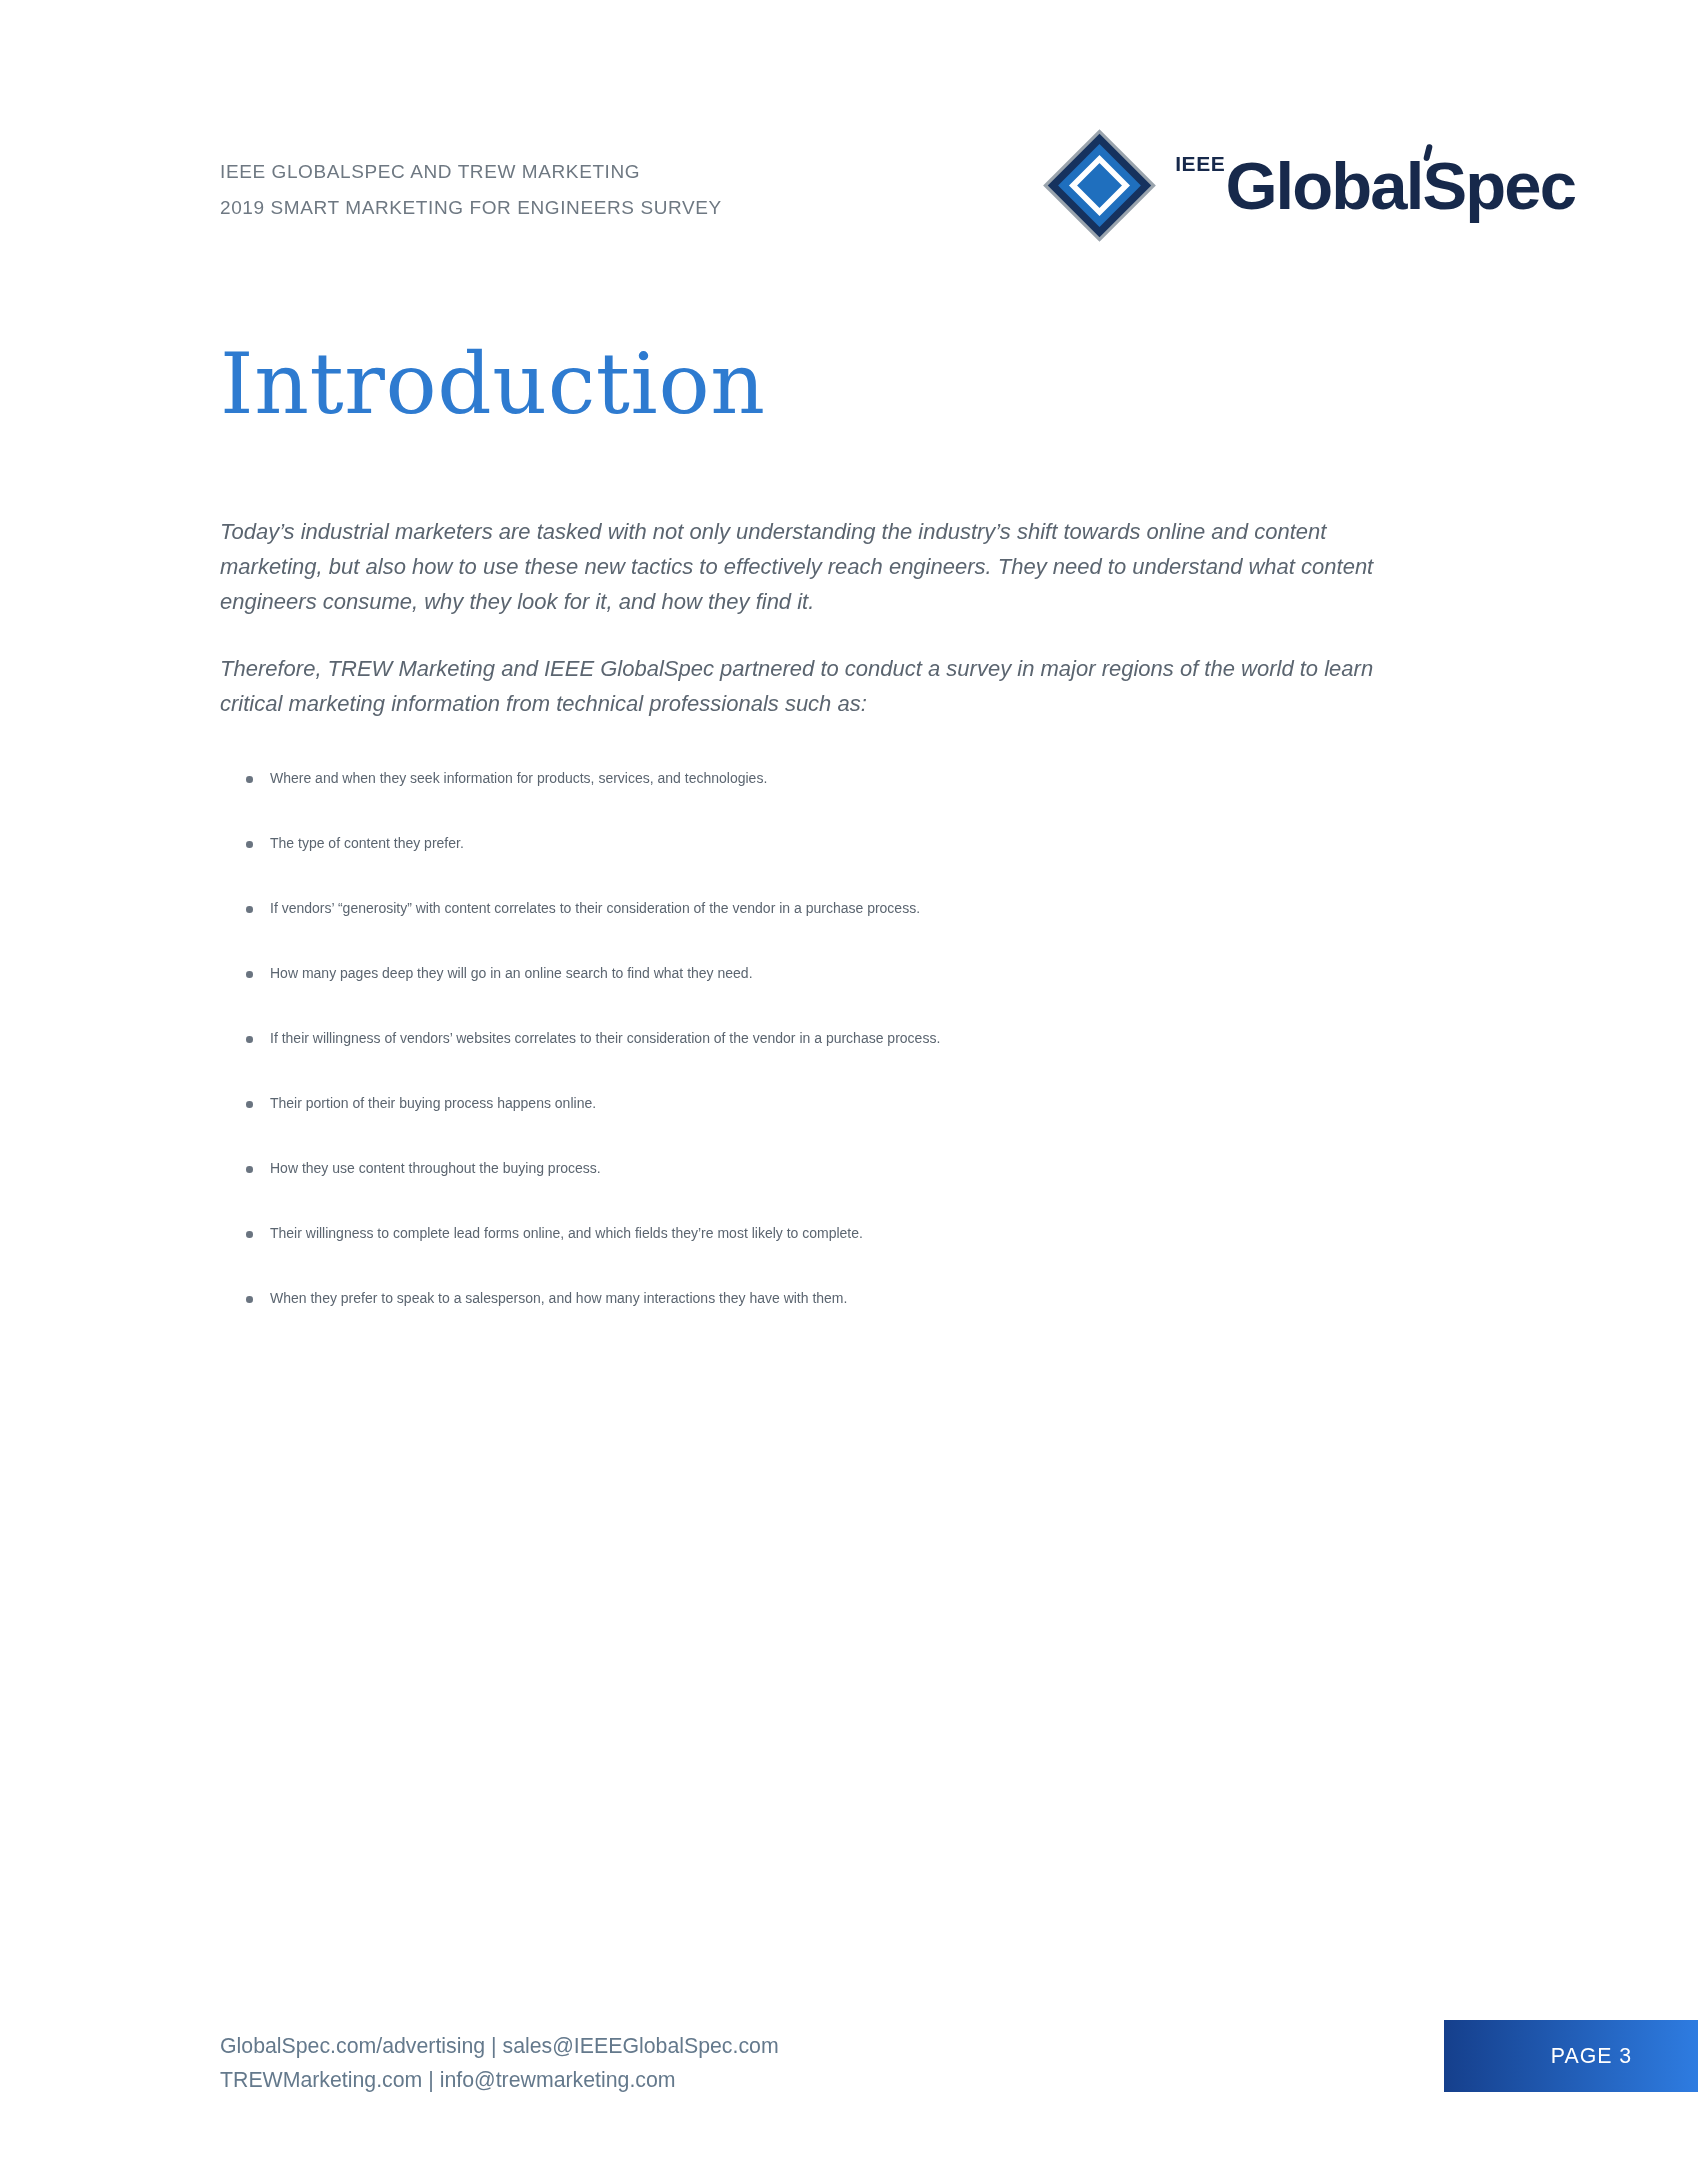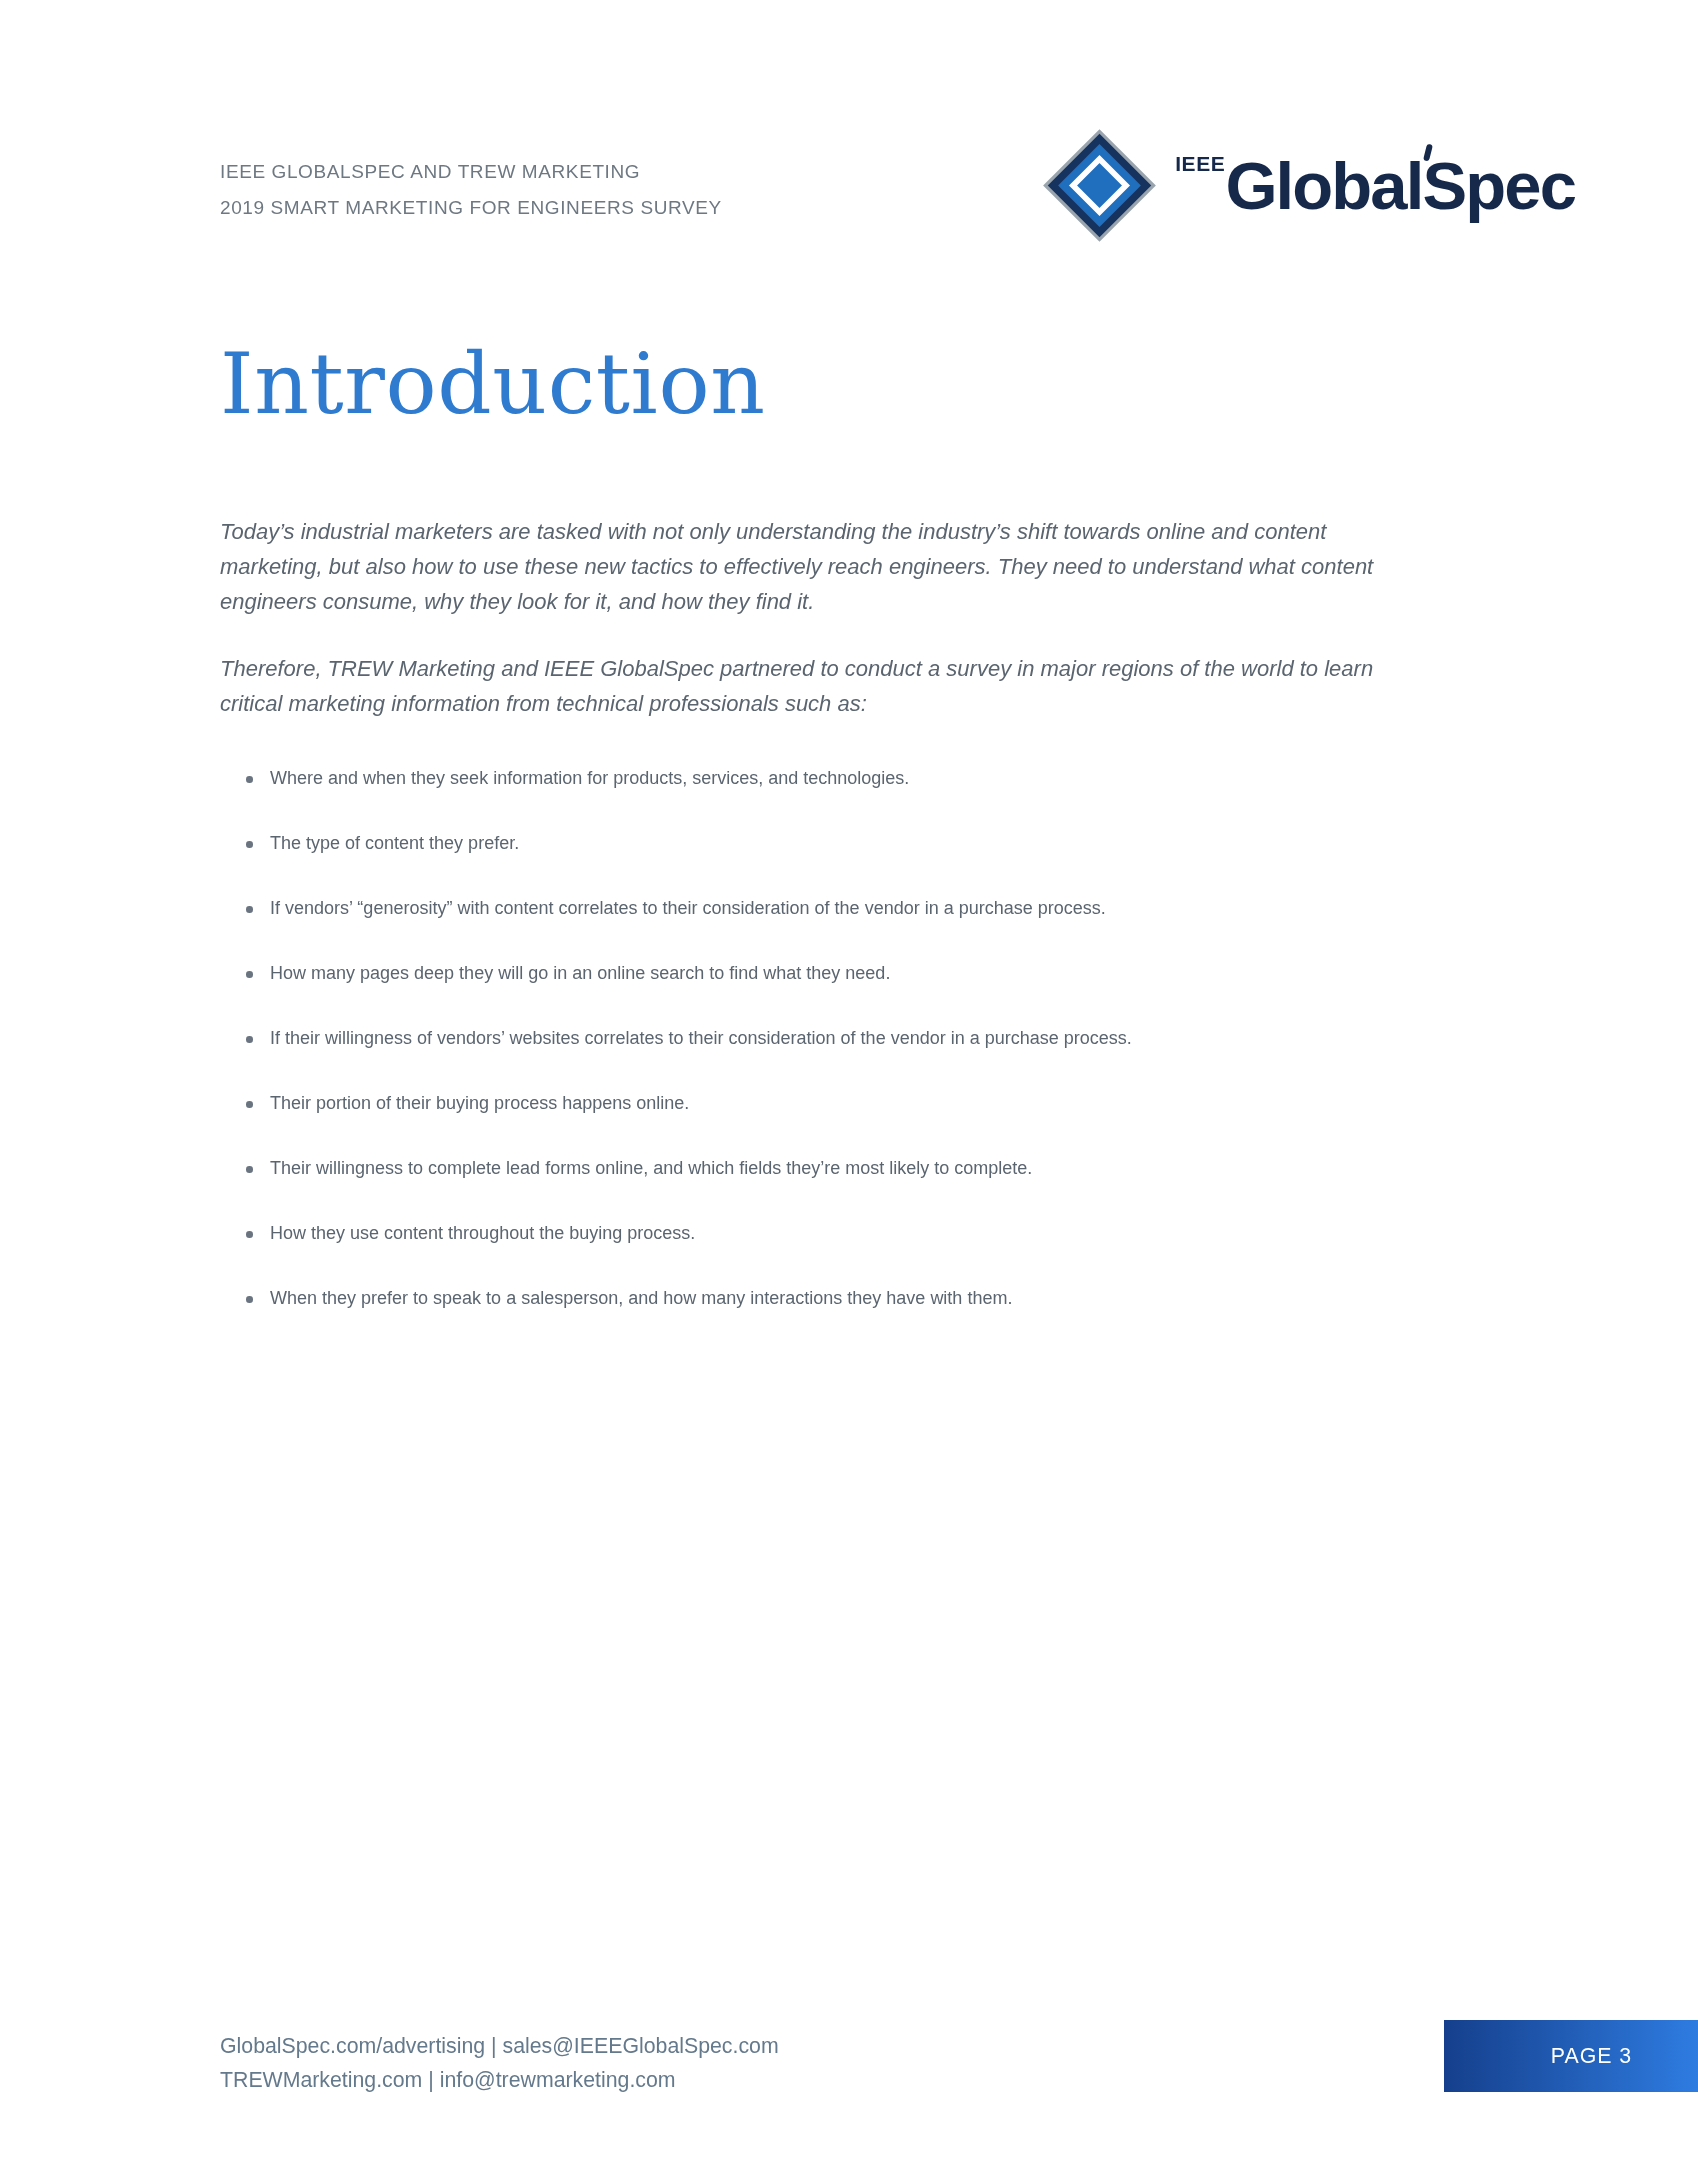--- a/index.html
+++ b/index.html
@@ -91,21 +91,21 @@
     list-style: none;
     margin: 40px 0 0 0;
     padding: 0;
   }
   ul.intro-bullets li {
     position: relative;
     width: 1197px;
     padding-left: 50px;
     box-sizing: border-box;
     margin-bottom: 30px;
-    font-size: 18px;
+    font-size: 14px;
     line-height: 35px;
     color: #5b6570;
   }
   ul.intro-bullets li .dot {
     position: absolute;
     left: 26px;
     top: 15px;
     width: 6.5px;
     height: 6.5px;
     border-radius: 50%;
@@ -172,22 +172,22 @@
     <p>Today’s industrial marketers are tasked with not only understanding the industry’s shift towards online and content marketing, but also how to use these new tactics to effectively reach engineers. They need to understand what content engineers consume, why they look for it, and how they find it.</p>
     <p>Therefore, TREW Marketing and IEEE GlobalSpec partnered to conduct a survey in major regions of the world to learn critical marketing information from technical professionals such as:</p>
 
     <ul class="intro-bullets">
       <li><span class="dot"></span><span>Where and when they seek information for products, services, and technologies.</span></li>
       <li><span class="dot"></span><span>The type of content they prefer.</span></li>
       <li><span class="dot"></span><span>If vendors’ “generosity” with content correlates to their consideration of the vendor in a purchase process.</span></li>
       <li><span class="dot"></span><span>How many pages deep they will go in an online search to find what they need.</span></li>
       <li><span class="dot"></span><span>If their willingness of vendors’ websites correlates to their consideration of the vendor in a purchase process.</span></li>
       <li><span class="dot"></span><span>Their portion of their buying process happens online.</span></li>
+      <li><span class="dot"></span><span>How they use content throughout the buying process.</span></li>
       <li><span class="dot"></span><span>Their willingness to complete lead forms online, and which fields they’re most likely to complete.</span></li>
-      <li><span class="dot"></span><span>How they use content throughout the buying process.</span></li>
       <li><span class="dot"></span><span>When they prefer to speak to a salesperson, and how many interactions they have with them.</span></li>
     </ul>
   </main>
 
   <footer>
     <div class="footer-lines">
       <div>GlobalSpec.com/advertising  |  sales@IEEEGlobalSpec.com</div>
       <div>TREWMarketing.com  |  info@trewmarketing.com</div>
     </div>
     <div class="page-badge">

